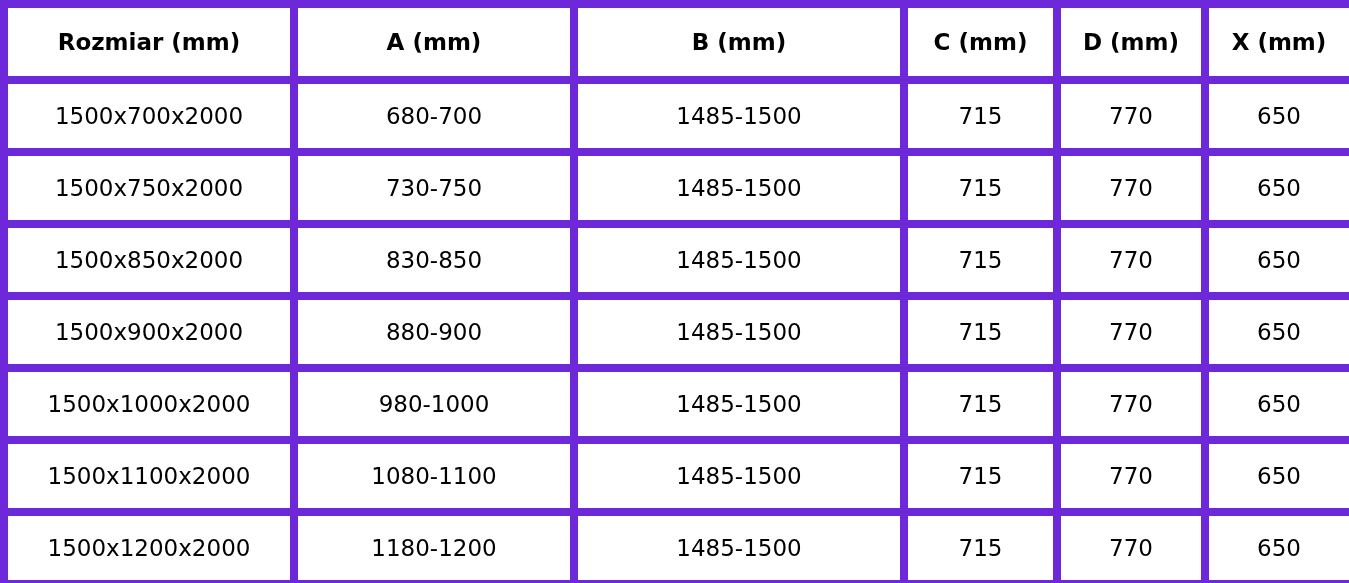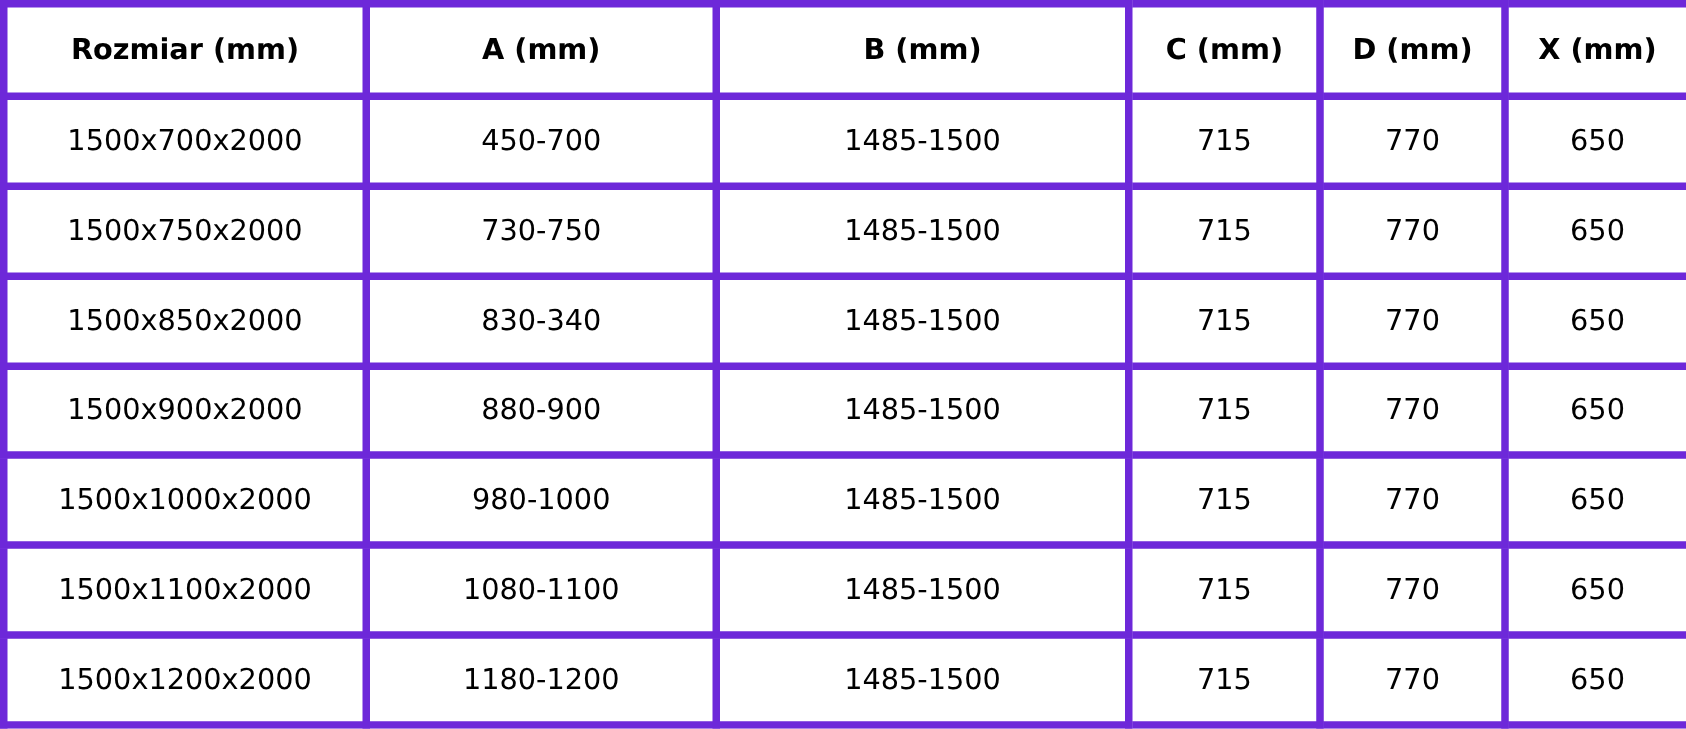--- a/index.html
+++ b/index.html
@@ -24,21 +24,21 @@
   }
   table.size-table {
     border-collapse: collapse;
     table-layout: fixed;
     width: 1349px;
     height: 583px;
     border: 2px solid #000000;
   }
   table.size-table td,
   table.size-table th {
-    border: 6px solid #6d28d9;
+    border: 8px solid #6d28d9;
     text-align: center;
     vertical-align: middle;
     font-size: 23px;
     padding: 0 4px;
     white-space: nowrap;
   }
   table.size-table thead th {
     font-weight: bold;
     font-size: 23px;
     height: 68px;
@@ -75,37 +75,37 @@
         <th>A (mm)</th>
         <th>B (mm)</th>
         <th>C (mm)</th>
         <th>D (mm)</th>
         <th>X (mm)</th>
       </tr>
     </thead>
     <tbody>
       <tr>
         <td>1500x700x2000</td>
-        <td>450-700</td>
+        <td>680-700</td>
         <td>1485-1500</td>
         <td>715</td>
         <td>770</td>
         <td>650</td>
       </tr>
       <tr>
         <td>1500x750x2000</td>
         <td>730-750</td>
         <td>1485-1500</td>
         <td>715</td>
         <td>770</td>
         <td>650</td>
       </tr>
       <tr>
         <td>1500x850x2000</td>
-        <td>830-340</td>
+        <td>830-850</td>
         <td>1485-1500</td>
         <td>715</td>
         <td>770</td>
         <td>650</td>
       </tr>
       <tr>
         <td>1500x900x2000</td>
         <td>880-900</td>
         <td>1485-1500</td>
         <td>715</td>

